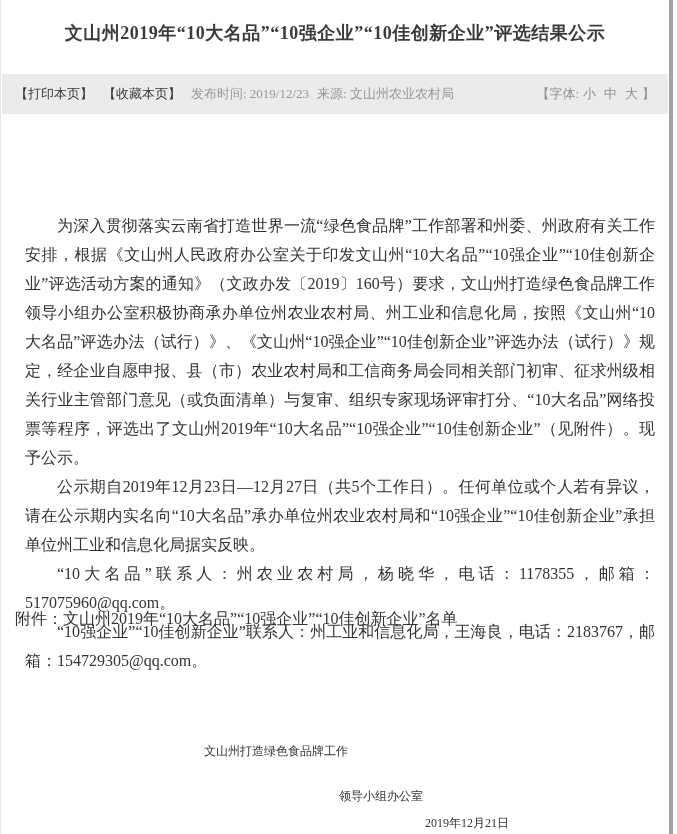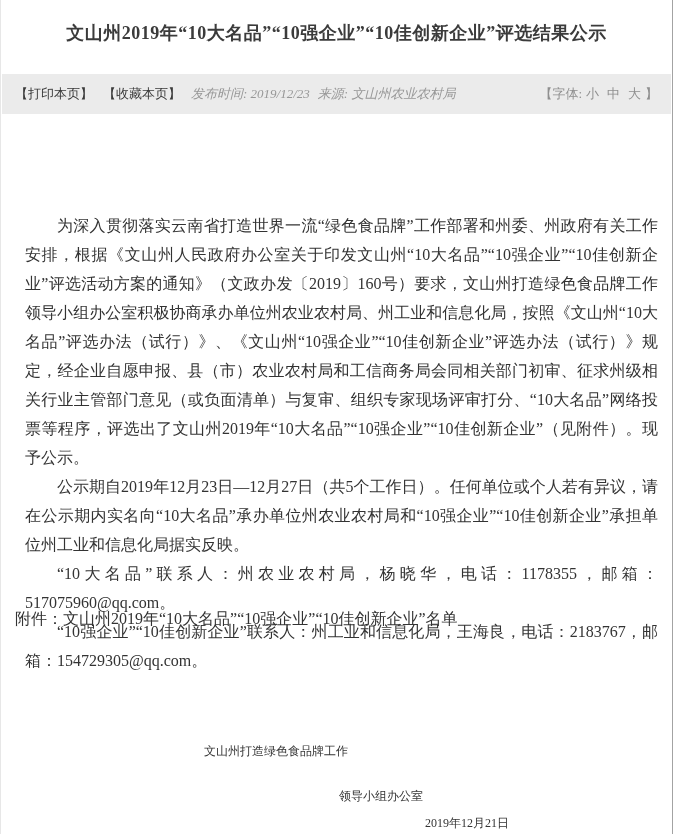--- a/index.html
+++ b/index.html
@@ -13,21 +13,21 @@
     overflow: hidden;
     font-family: "Liberation Serif", "DejaVu Serif", serif;
   }
   .page {
     position: relative;
     box-sizing: border-box;
     width: 673px;
     height: 834px;
     background: #ffffff;
     border-left: 1px solid #e7e7e7;
-    border-right: 1px solid #a3a3a3;
+    border-right: 4px solid #a3a3a3;
     overflow: hidden;
   }
   .title {
     margin: 0;
     padding: 20px 18px 0 18px;
     text-align: center;
     font-size: 18px;
     line-height: 27px;
     font-weight: 700;
     color: #3b3b3b;
@@ -48,21 +48,21 @@
     font-size: 13px;
     white-space: nowrap;
   }
   .tb-left { display: flex; align-items: center; }
   .tb-btn {
     color: #3a3a3a;
     text-decoration: none;
     margin-right: 10px;
     cursor: pointer;
   }
-  .tb-meta { color: #979797; margin-right: 8px; font-style: italic; }
+  .tb-meta { color: #979797; margin-right: 8px; }
   .font-widget { color: #8f8f8f; display: flex; align-items: center; }
   .font-opt {
     color: #8f8f8f;
     text-decoration: none;
     cursor: pointer;
     margin: 0 4px;
   }
   .content {
     position: absolute;
     left: 11px;

